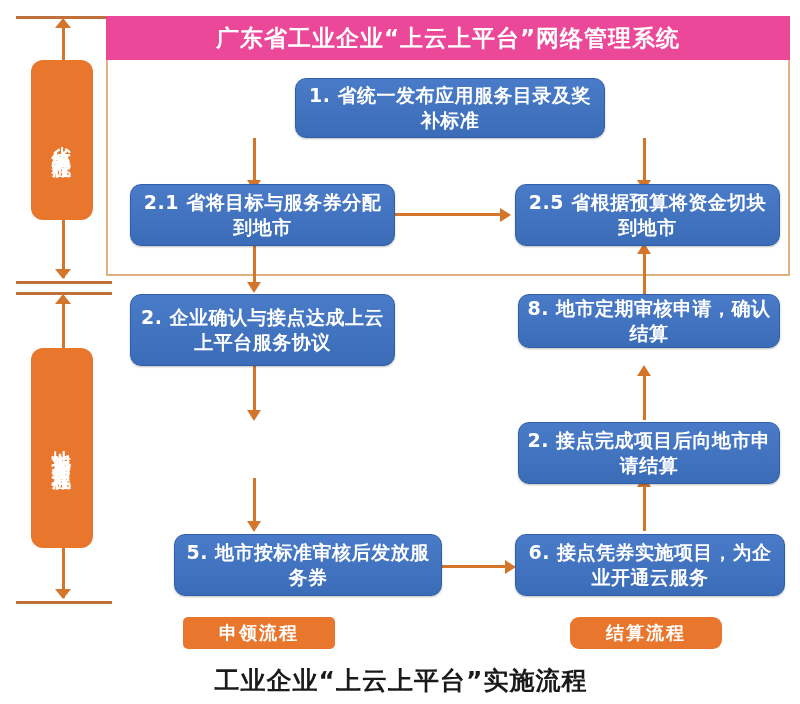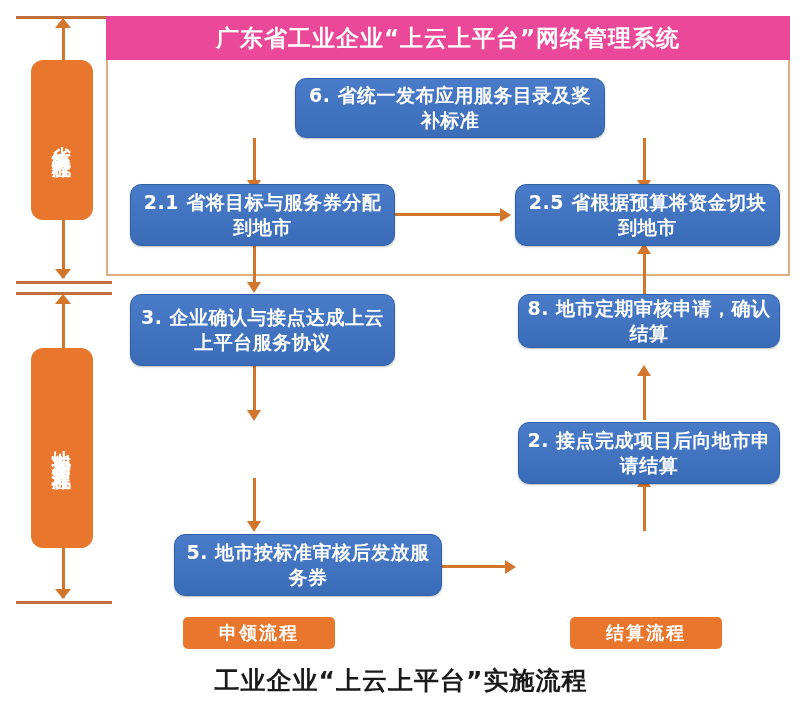--- a/index.html
+++ b/index.html
@@ -224,35 +224,36 @@
 
   <div class="vline" style="left:253px; top:478px; height:48px;"></div>
   <div class="arrow-down" style="left:247px; top:521px;"></div>
 
   <div class="vline" style="left:643px; top:483px; height:48px;"></div>
   <div class="arrow-up" style="left:637px; top:476px;"></div>
 
   <div class="hline" style="left:400px; top:565px; width:110px;"></div>
   <div class="arrow-right" style="left:505px; top:560px;"></div>
 
-  <div class="node" style="left:295px; top:78px;  width:310px; height:60px;">6. 省统一发布应用服务目录及奖补标准</div>
+  <div class="node" style="left:295px; top:78px;  width:310px; height:60px;">1. 省统一发布应用服务目录及奖补标准</div>
 
   <div class="node" style="left:130px; top:184px; width:265px; height:62px;">2.1 省将目标与服务券分配到地市</div>
 
   <div class="node" style="left:515px; top:184px; width:265px; height:62px;">2.5 省根据预算将资金切块到地市</div>
 
-  <div class="node" style="left:130px; top:294px; width:265px; height:72px;">3. 企业确认与接点达成上云上平台服务协议</div>
+  <div class="node" style="left:130px; top:294px; width:265px; height:72px;">2. 企业确认与接点达成上云上平台服务协议</div>
 
   <div class="node" style="left:518px; top:294px; width:262px; height:54px;">8. 地市定期审核申请，确认结算</div>
 
 
   <div class="node" style="left:518px; top:422px; width:262px; height:62px;">2. 接点完成项目后向地市申请结算</div>
 
   <div class="node" style="left:130px; top:534px; width:268px; height:62px;margin-left:44px;">5. 地市按标准审核后发放服务券</div>
 
+  <div class="node" style="left:515px; top:534px; width:270px; height:62px;">6. 接点凭券实施项目，为企业开通云服务</div>
 
   <div class="tag" style="left:183px; top:617px; width:152px; height:32px;">申领流程</div>
 
-  <div class="tag" style="left:570px; top:617px; width:152px; height:32px;">结算流程</div>
+  <div class="tag" style="left:570px; top:617px; width:152px; height:32px;border-radius:9px;">结算流程</div>
 
   <div id="caption">工业企业“上云上平台”实施流程</div>
 
 </div>
 
 </body></html>

